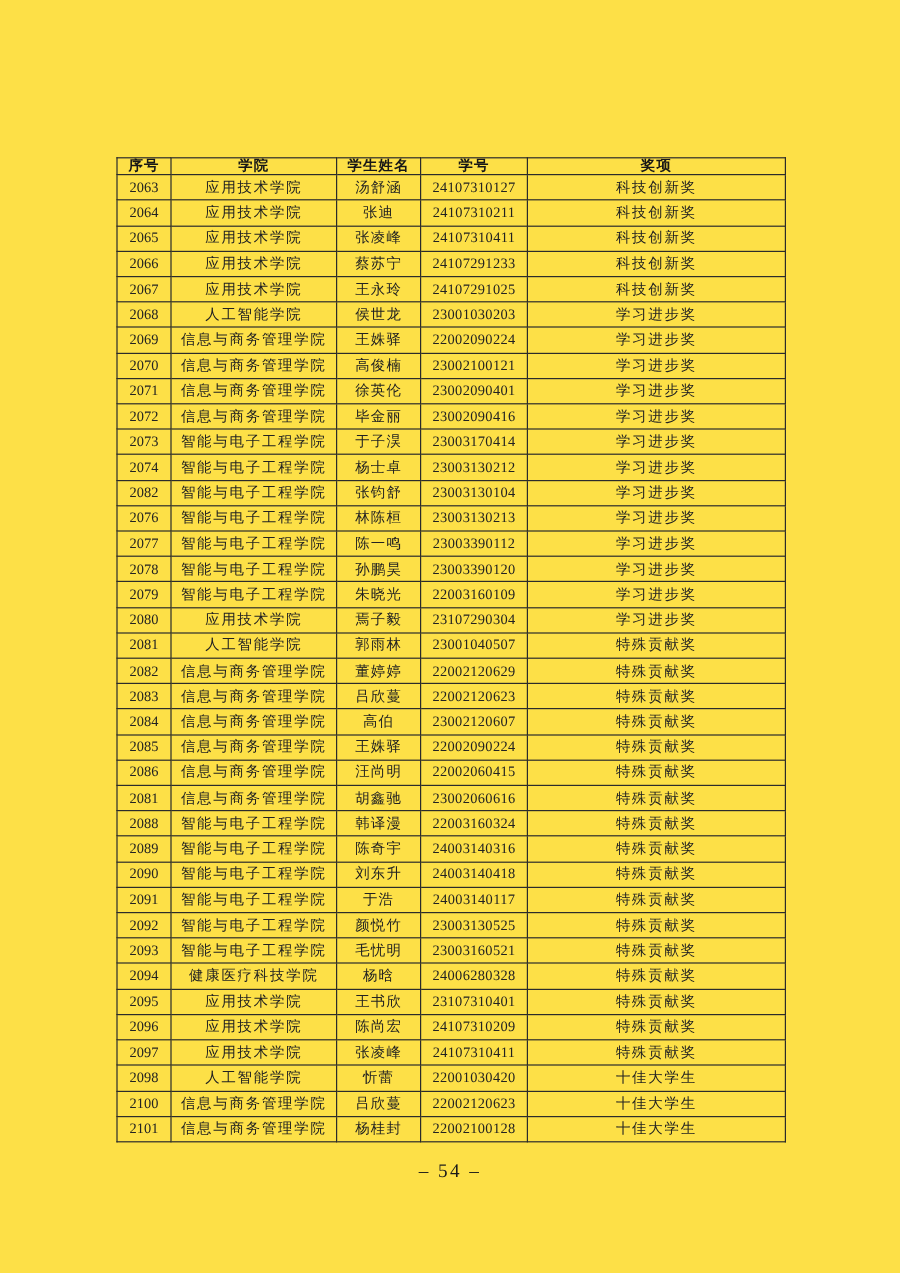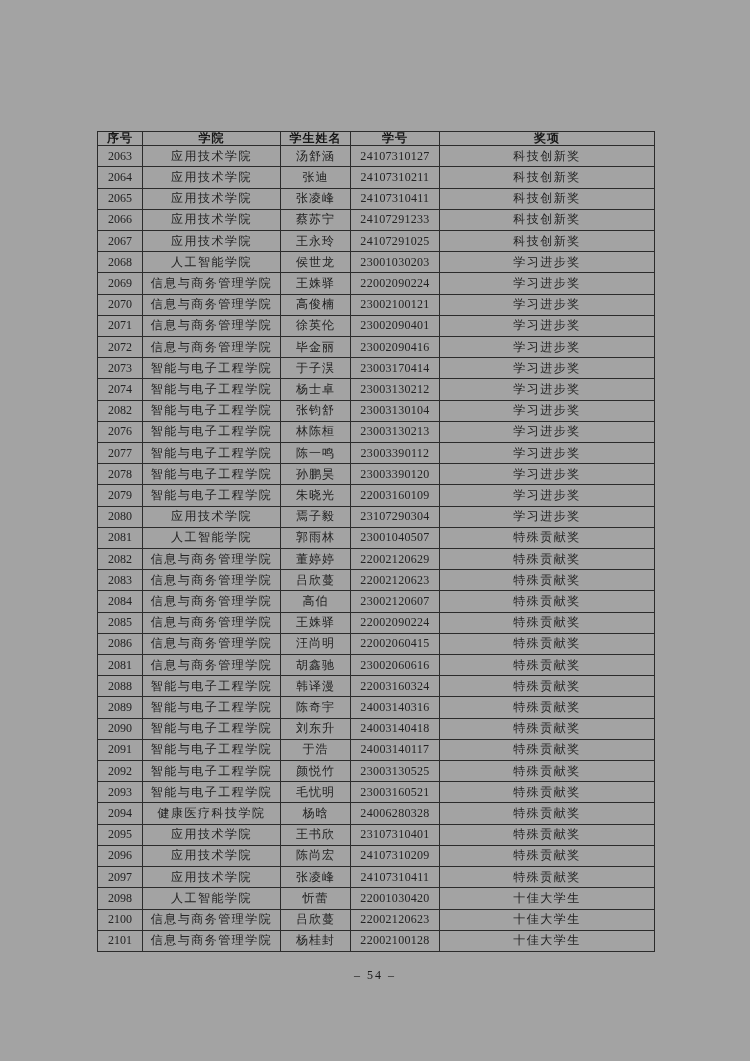--- a/index.html
+++ b/index.html
@@ -4,21 +4,21 @@
 <style>
   html, body {
     margin: 0;
     padding: 0;
     background: #ffffff;
   }
   .page {
     position: relative;
     width: 750px;
     height: 1061px;
-    background: #a3a3a3;
+    background: #fde047;
     font-family: "Liberation Serif", "DejaVu Serif", serif;
     color: #1f1f1f;
     overflow: hidden;
   }
   .table-wrap {
     position: absolute;
     left: 97px;
     top: 131px;
     width: 557px;
   }
@@ -54,21 +54,21 @@
   }
   td.cell-sid {
     letter-spacing: 0.3px;
   }
   .footer {
     position: absolute;
     left: 0;
     top: 968px;
     width: 100%;
     text-align: center;
-    font-size: 12px;
+    font-size: 16px;
     letter-spacing: 2px;
     color: #1a1a1a;
   }
 </style>
 </head>
 <body>
 
 <div class="page">
   <div class="table-wrap">
     <table class="award-table">

